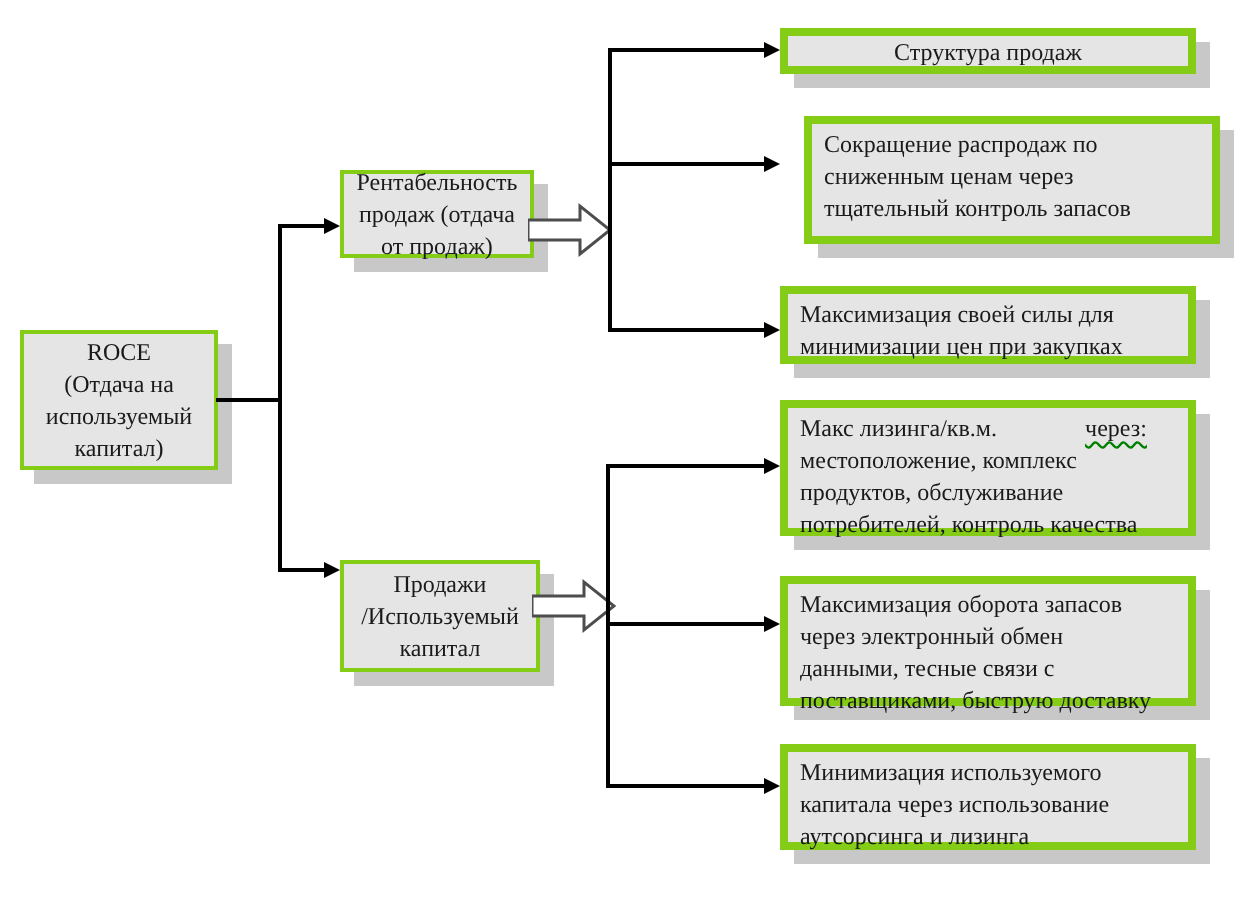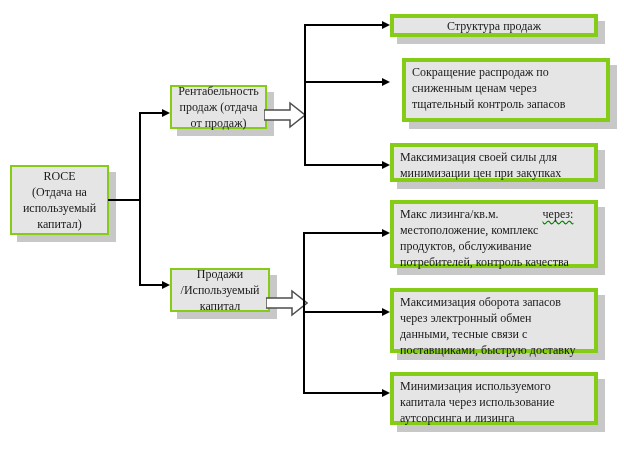--- a/index.html
+++ b/index.html
@@ -70,21 +70,21 @@
   <div class="arrowhead" style="left:162px; top:109px;"></div>
   <div class="hline" style="left:139px; top:284px; width:23px;"></div>
   <div class="arrowhead" style="left:162px; top:281px;"></div>
 
   <div class="box bold-border centered" style="left:170px; top:85px; width:97px; height:44px;">
     <div class="box-text">Рентабельность
 продаж (отдача
 от продаж)</div>
   </div>
 
-  <div class="box bold-border centered" style="left:170px; top:268px; width:100px; height:44px;">
+  <div class="box bold-border centered" style="left:170px; top:280px; width:100px; height:56px;">
     <div class="box-text">Продажи
 /Используемый
 капитал</div>
   </div>
 
   <svg class="block-arrow" style="left:264px; top:101px;" width="42" height="28" viewBox="0 0 42 28">
     <polygon points="0,9 26,9 26,2 41,14 26,26 26,19 0,19" fill="#ffffff" stroke="#4d4d4d" stroke-width="1.5"></polygon>
   </svg>
 
   <svg class="block-arrow" style="left:266px; top:289px;" width="42" height="28" viewBox="0 0 42 28">

